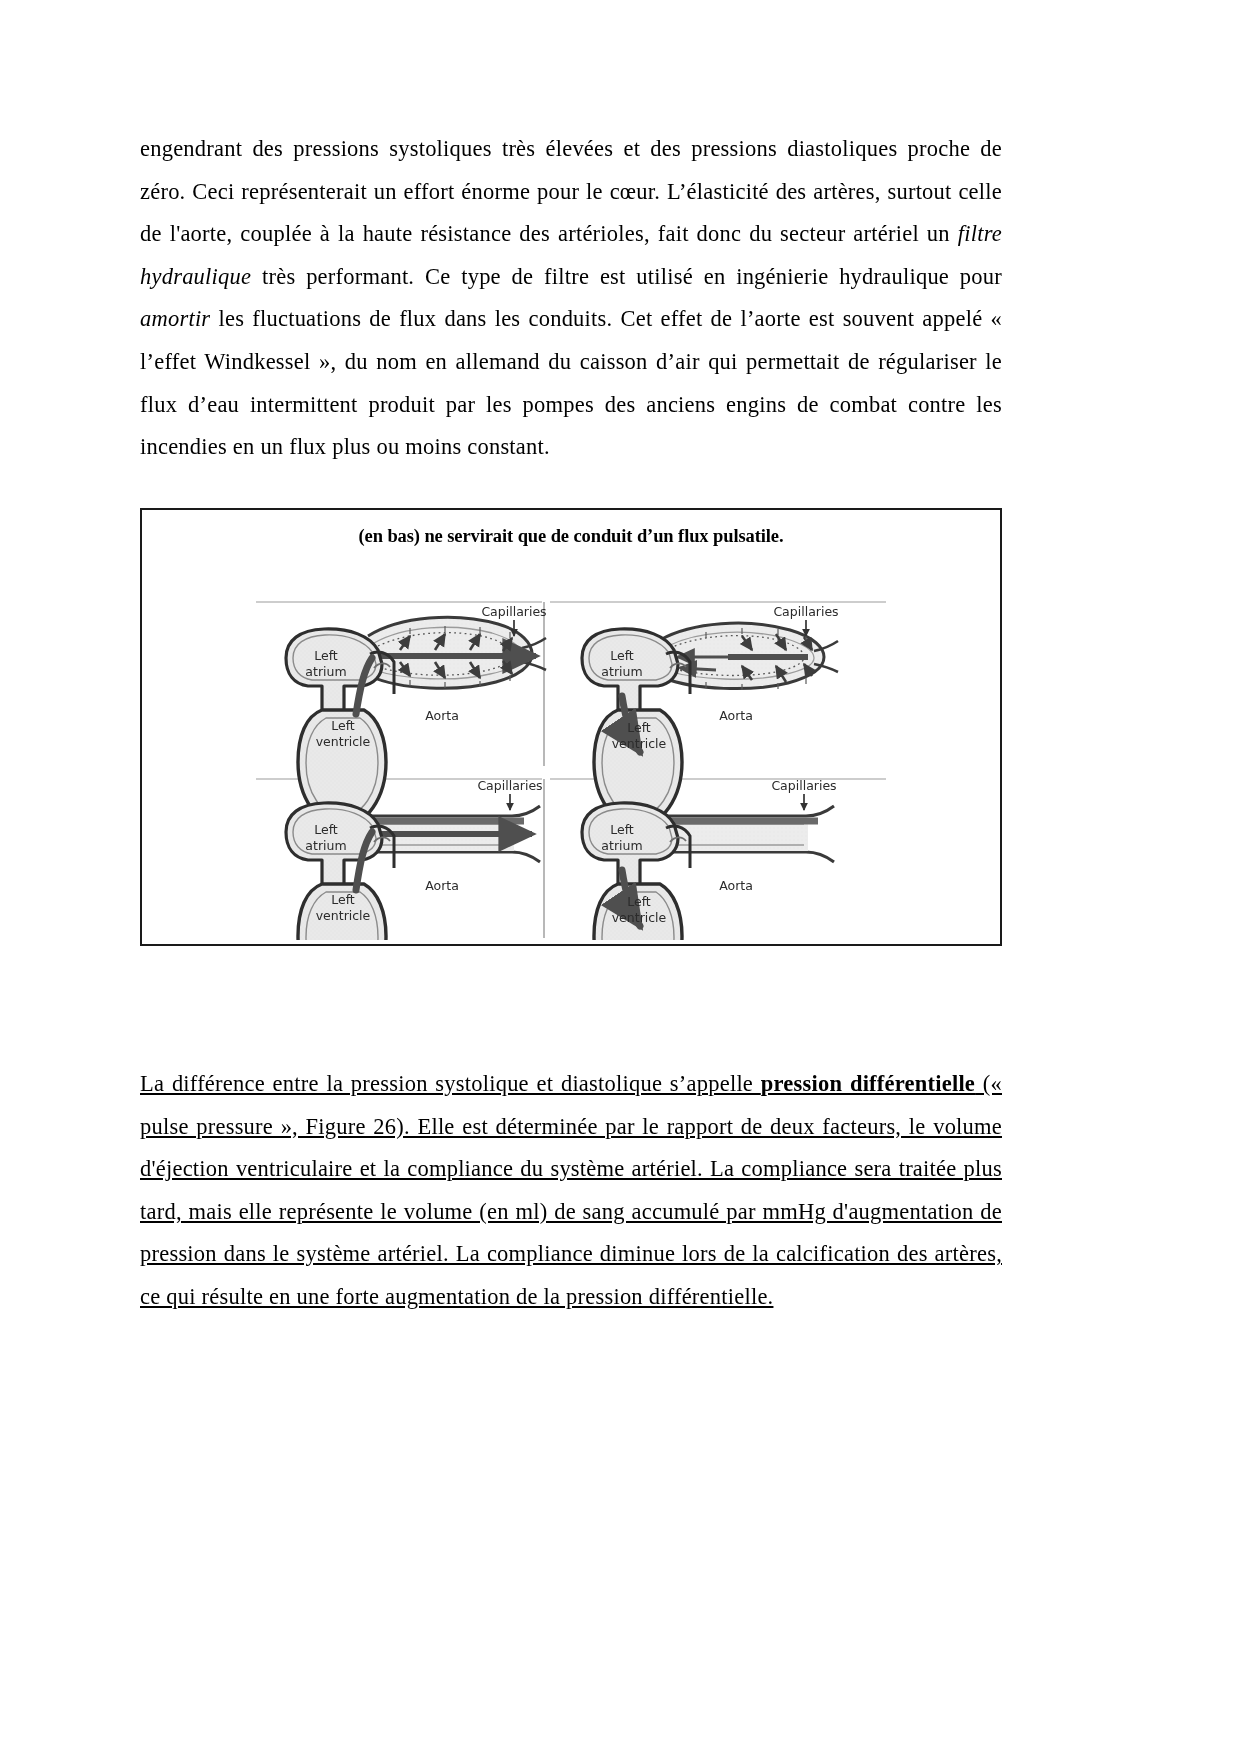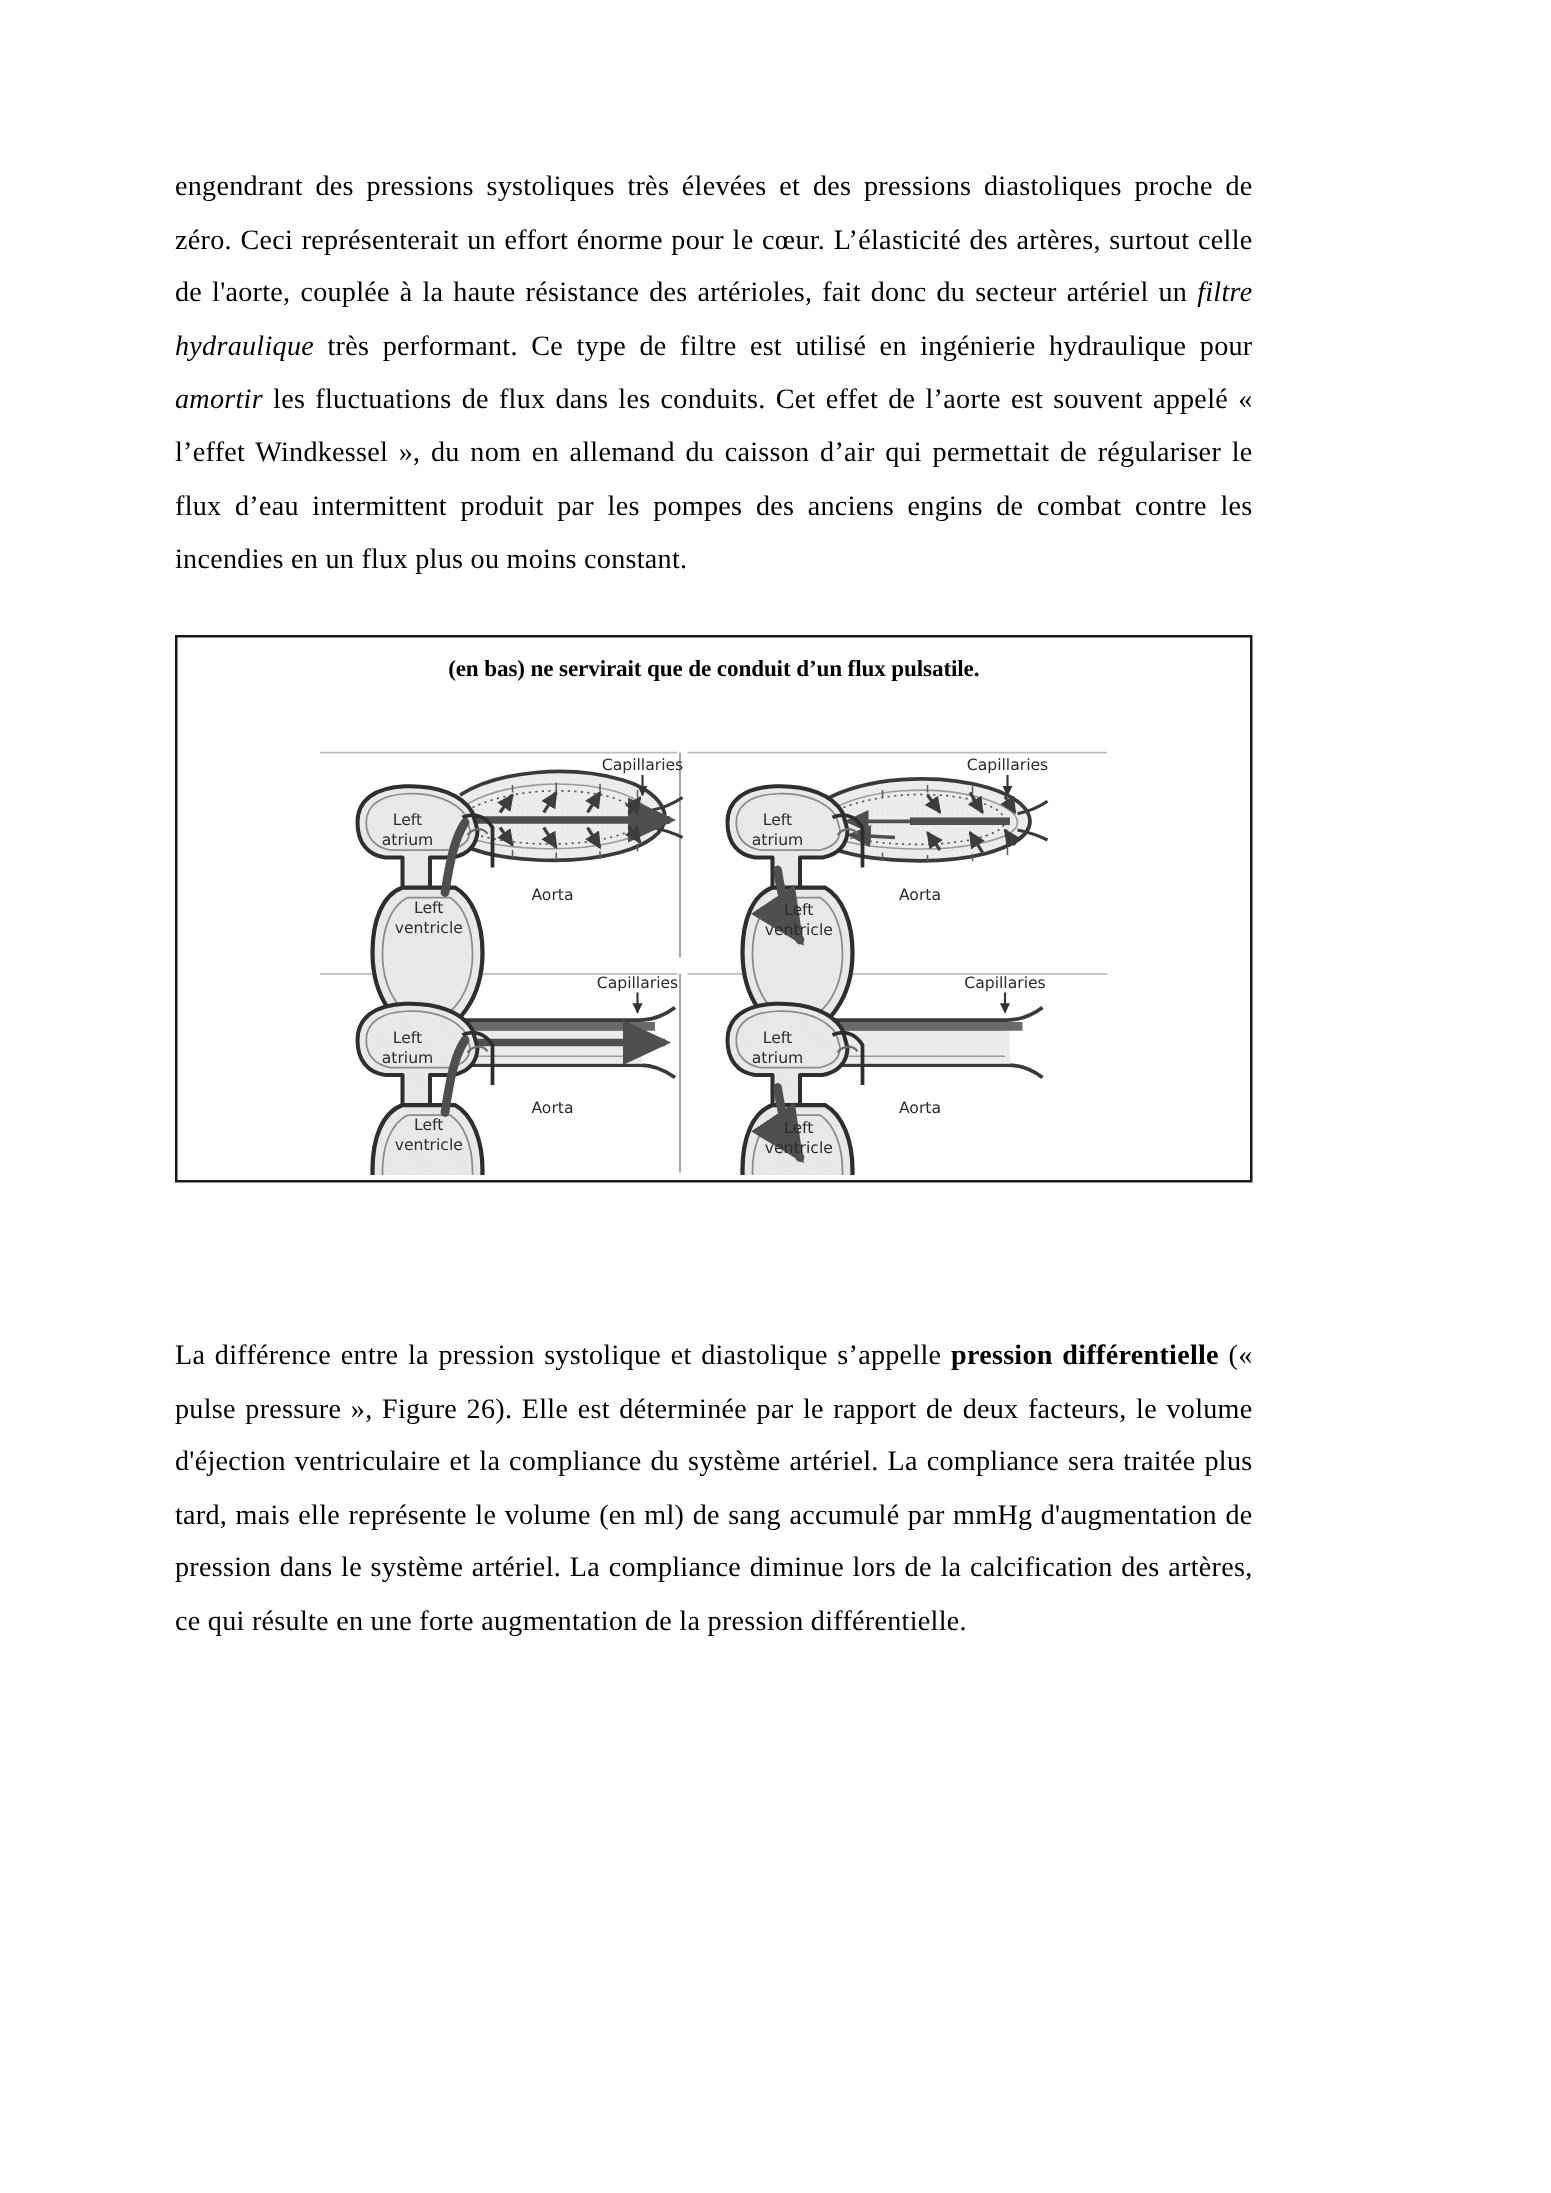--- a/index.html
+++ b/index.html
@@ -33,20 +33,21 @@
     font-size: 22.5px;
     line-height: 42.6px;
     text-align: justify;
     text-justify: inter-word;
     margin: 0 0 0 0;
     letter-spacing: 0.01em;
     hyphens: none;
   }
   p.body-text.last {
     margin-top: 0;
+    text-decoration: underline;
   }
   .it { font-style: italic; }
   .bd { font-weight: bold; }
 
   
   .figure-box {
     position: absolute;
     left: 128px;
     top: 508px;
     width: 862px;

